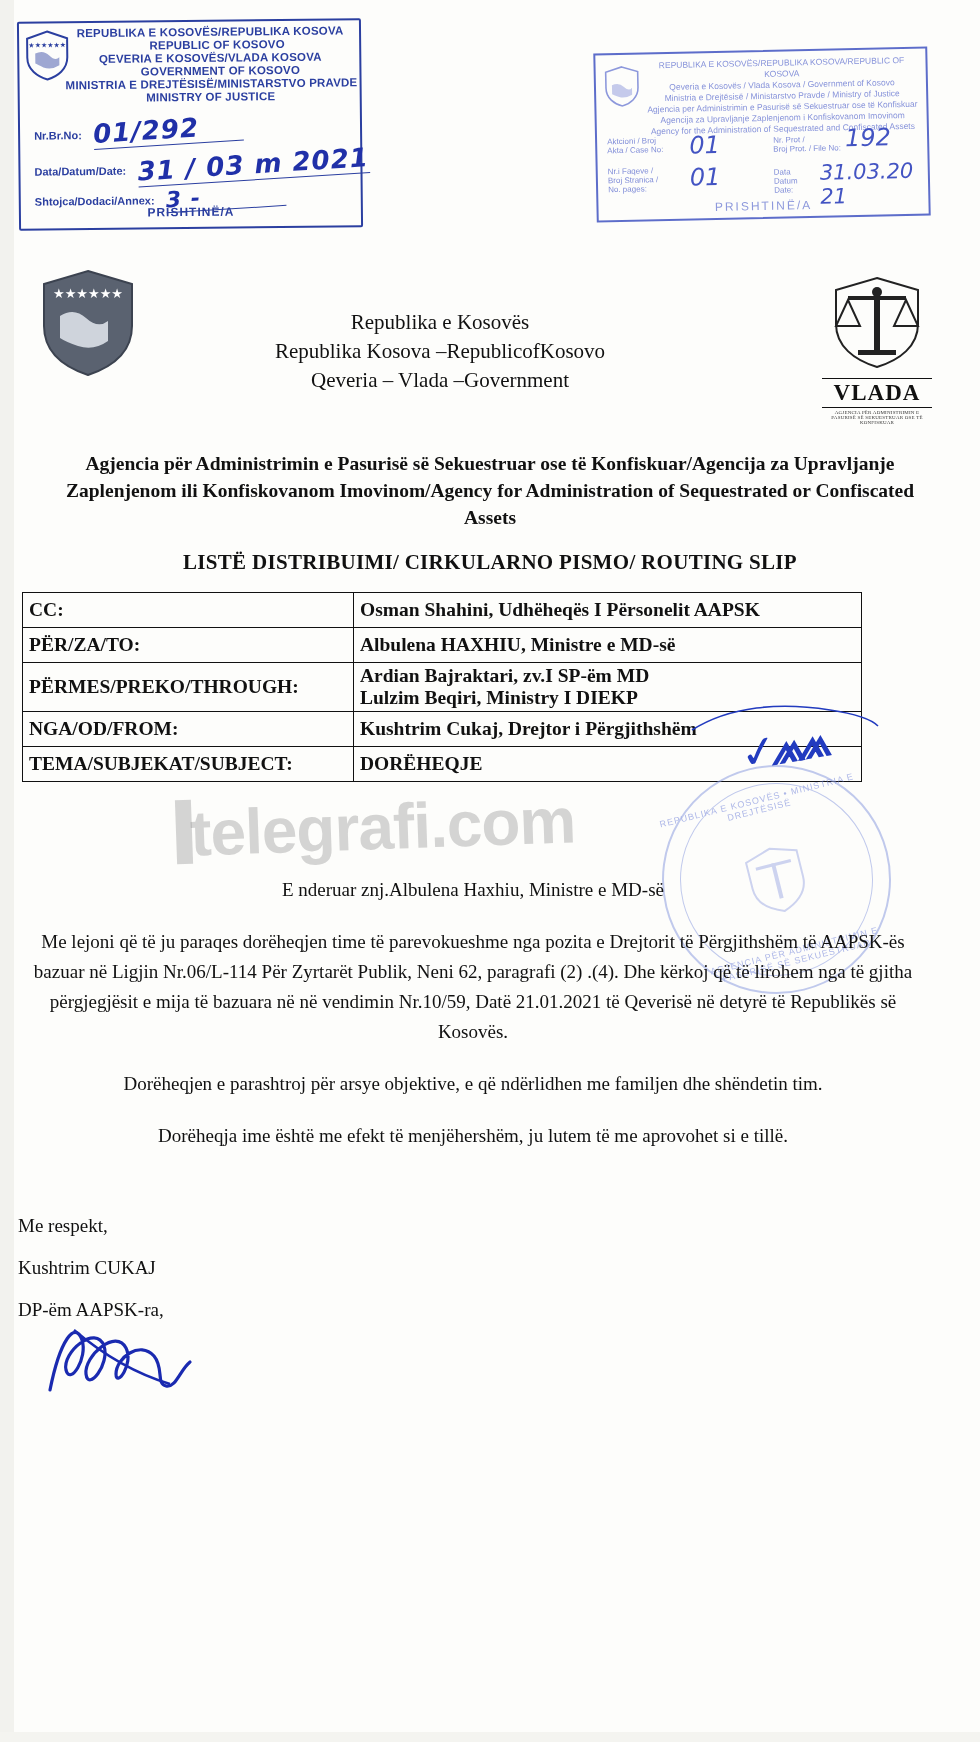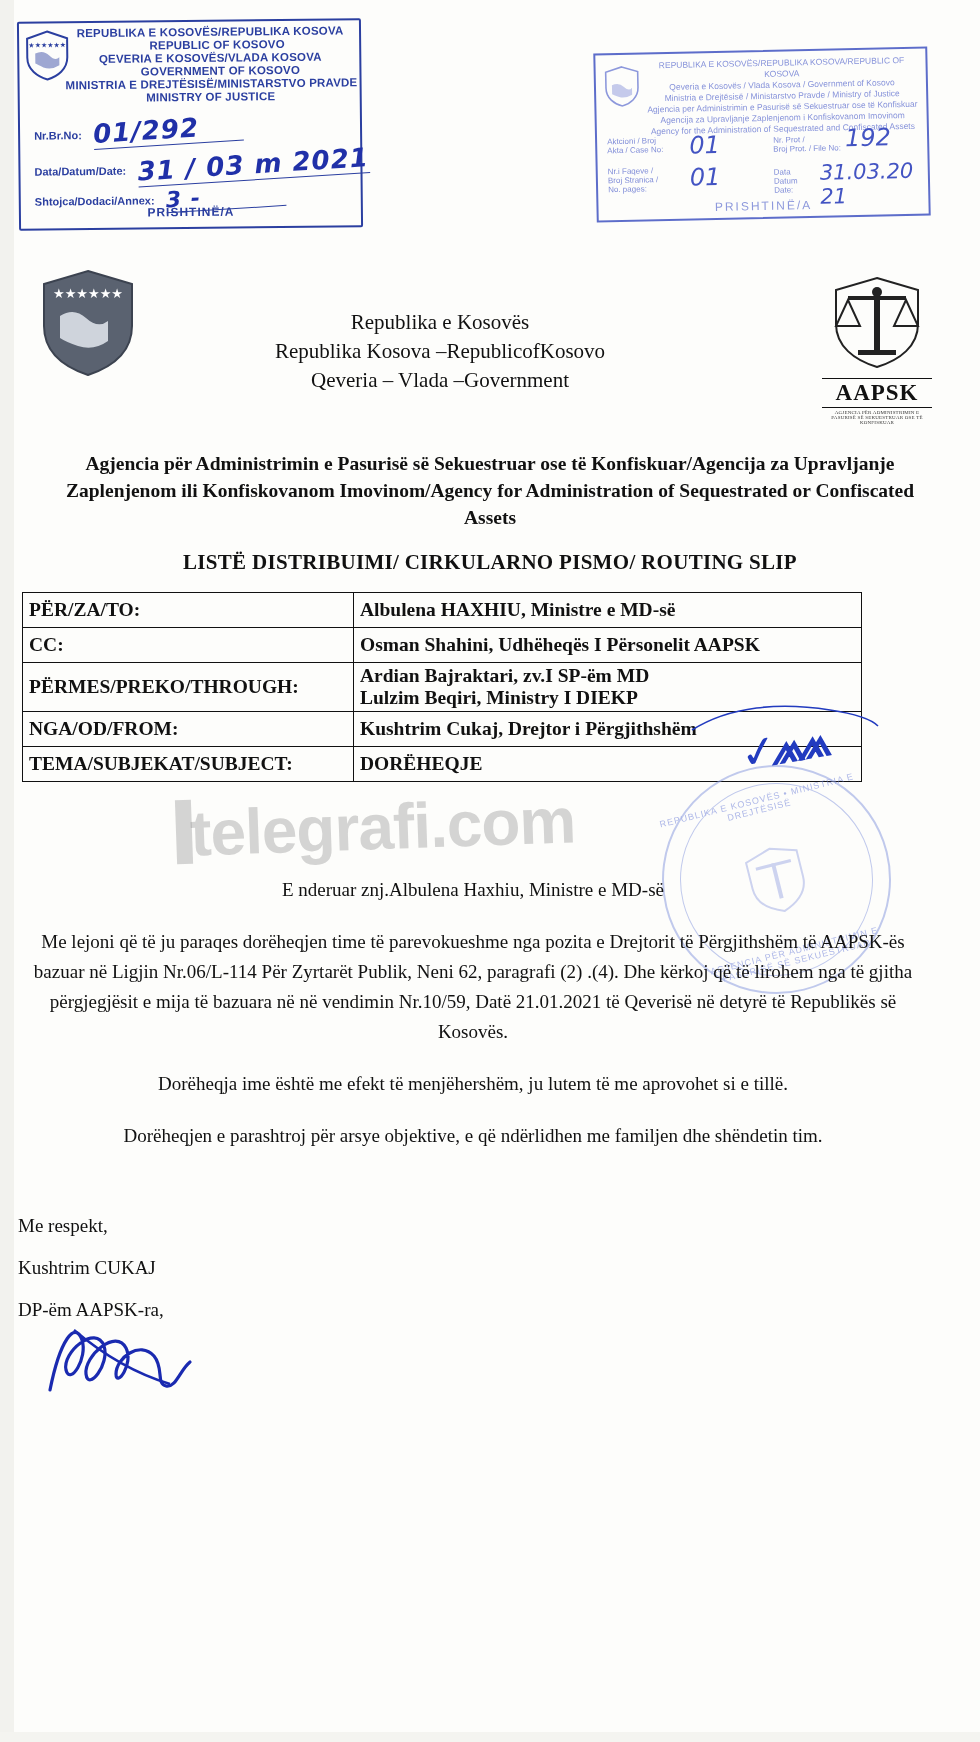--- a/index.html
+++ b/index.html
@@ -247,36 +247,36 @@
   <div class="aapsk-logo">
     <svg viewBox="0 0 110 100" width="110" height="100">
       <path d="M55 6 L96 18 V52 C96 74 78 88 55 95 C32 88 14 74 14 52 V18 Z" fill="none" stroke="#222" stroke-width="2"></path>
       <rect x="52" y="24" width="6" height="54" fill="#222"></rect>
       <rect x="26" y="24" width="58" height="4" fill="#222"></rect>
       <path d="M26 28 L14 54 H38 Z" fill="none" stroke="#222" stroke-width="2"></path>
       <path d="M84 28 L72 54 H96 Z" fill="none" stroke="#222" stroke-width="2"></path>
       <rect x="36" y="78" width="38" height="5" fill="#222"></rect>
       <circle cx="55" cy="20" r="5" fill="#222"></circle>
     </svg>
-    <div class="word">AAPSK</div>
+    <div class="word">VLADA</div>
     <div class="sub">AGJENCIA PËR ADMINISTRIMIN E PASURISË SË SEKUESTRUAR OSE TË KONFISKUAR</div>
   </div>
 
   <div class="agency">Agjencia për Administrimin e Pasurisë së Sekuestruar ose të Konfiskuar/Agencija za Upravljanje Zaplenjenom ili Konfiskovanom Imovinom/Agency for Administration of Sequestrated or Confiscated Assets</div>
   <div class="routing">LISTË DISTRIBUIMI/ CIRKULARNO PISMO/ ROUTING SLIP</div>
 
   <table class="slip">
     <tbody>
     <tr>
+      <td class="label">CC:</td>
+      <td class="val">Osman Shahini, Udhëheqës I Përsonelit AAPSK</td>
+    </tr>
+    <tr>
       <td class="label">PËR/ZA/TO:</td>
       <td class="val">Albulena HAXHIU, Ministre e MD-së</td>
-    </tr>
-    <tr>
-      <td class="label">CC:</td>
-      <td class="val">Osman Shahini, Udhëheqës I Përsonelit AAPSK</td>
     </tr>
     <tr>
       <td class="label">PËRMES/PREKO/THROUGH:</td>
       <td class="val two-line">
         <div>Ardian Bajraktari, zv.I SP-ëm MD</div>
         <div>Lulzim Beqiri, Ministry I DIEKP</div>
       </td>
     </tr>
     <tr>
       <td class="label">NGA/OD/FROM:</td>
@@ -303,22 +303,22 @@
     </svg>
     <div class="st" style="top:auto;bottom:24px;">AGJENCIA PËR ADMINISTRIMIN E PASURISË SË SEKUESTRUAR</div>
   </div>
 
   <div class="wm-bar"></div>
   <div class="watermark">telegrafi.com</div>
 
   <div class="body-text">
     <p>E nderuar znj.Albulena Haxhiu, Ministre e MD-së</p>
     <p>Me lejoni që të ju paraqes dorëheqjen time të parevokueshme nga pozita e Drejtorit të Përgjithshëm të AAPSK-ës bazuar në Ligjin Nr.06/L-114 Për Zyrtarët Publik, Neni 62, paragrafi (2) .(4). Dhe kërkoj që të lirohem nga të gjitha përgjegjësit e mija të bazuara në në vendimin Nr.10/59, Datë 21.01.2021 të Qeverisë në detyrë të Republikës së Kosovës.</p>
+    <p>Dorëheqjen e parashtroj për arsye objektive, e që ndërlidhen me familjen  dhe shëndetin tim.</p>
     <p>Dorëheqja ime është me efekt të menjëhershëm,  ju lutem të me aprovohet si e tillë.</p>
-    <p>Dorëheqjen e parashtroj për arsye objektive, e që ndërlidhen me familjen  dhe shëndetin tim.</p>
   </div>
 
   <div class="sig-block">
     <div>Me respekt,</div>
     <div>Kushtrim CUKAJ</div>
     <div>DP-ëm AAPSK-ra,</div>
   </div>
 
   <svg style="position:absolute;left:30px;top:1300px;width:200px;height:110px;" viewBox="0 0 200 110">
     <path d="M20 90 C30 40 45 20 52 40 C58 58 40 86 36 70 C32 52 66 24 74 46 C80 64 58 92 56 74 C54 56 86 28 96 48 C104 64 86 88 86 74 C86 58 110 40 124 56 C134 68 126 84 136 86 C146 88 150 70 160 62" fill="none" stroke="#1a2ab0" stroke-width="3.2" stroke-linecap="round"></path>

